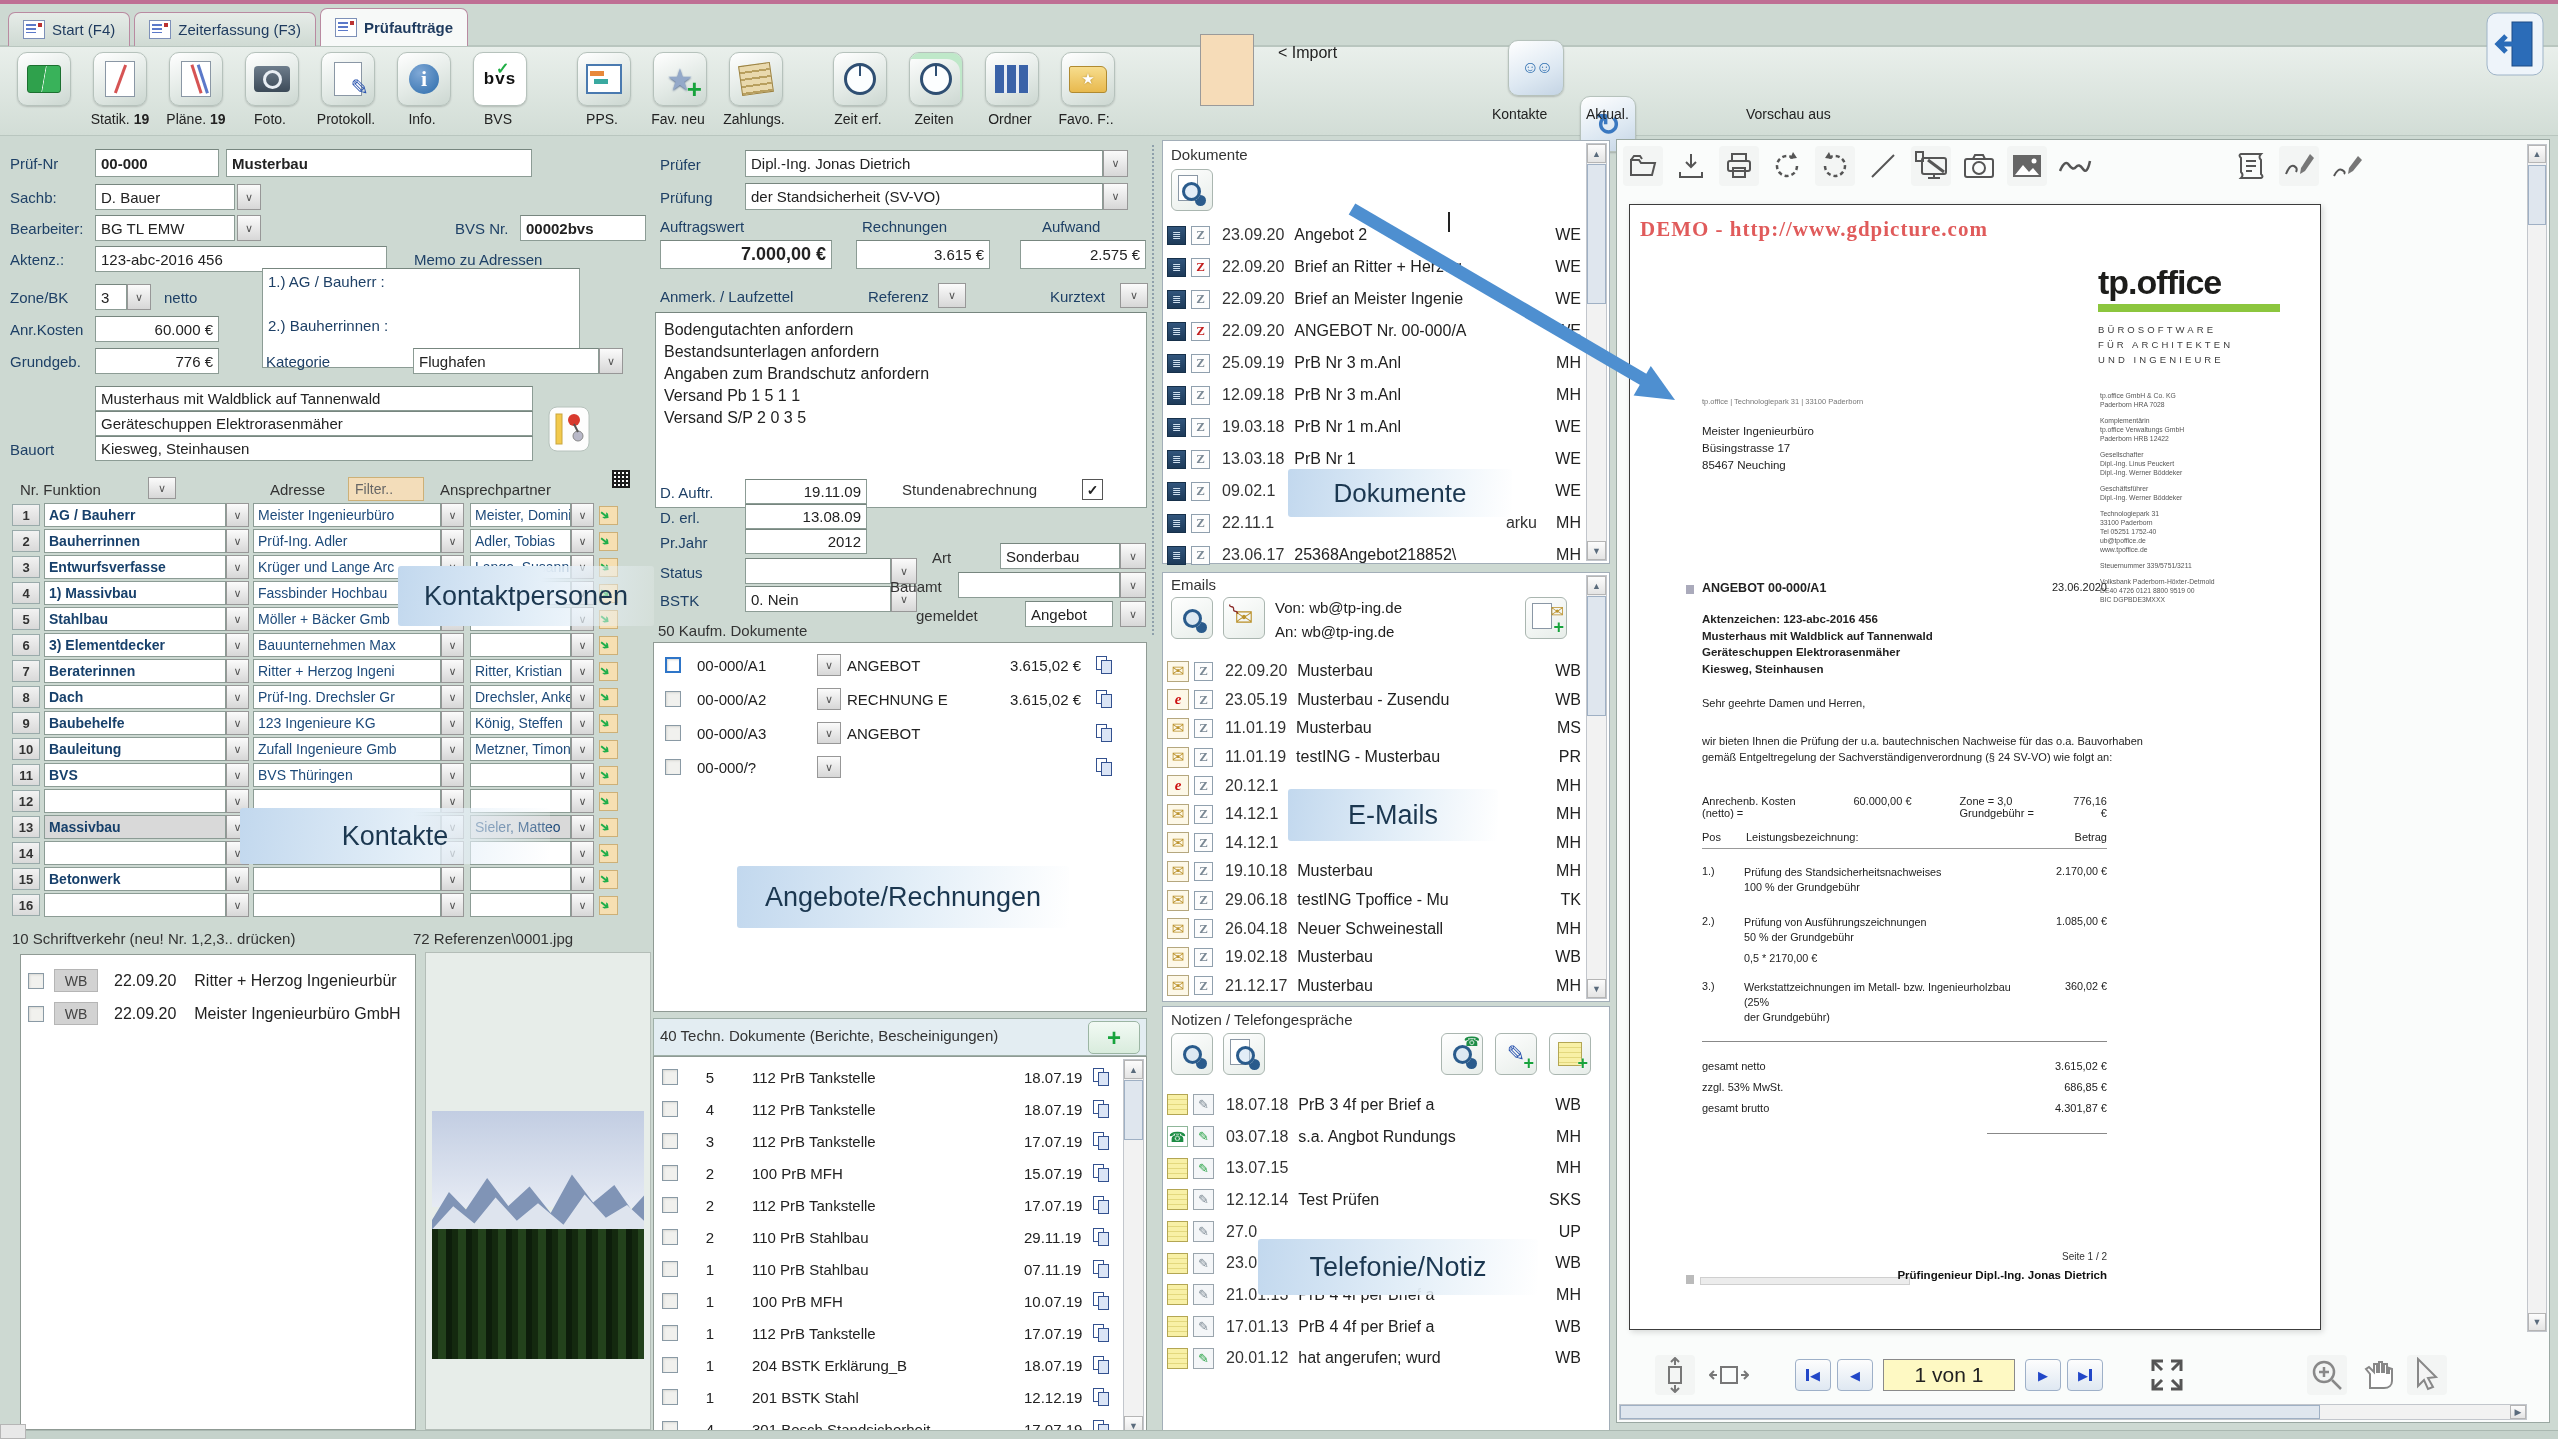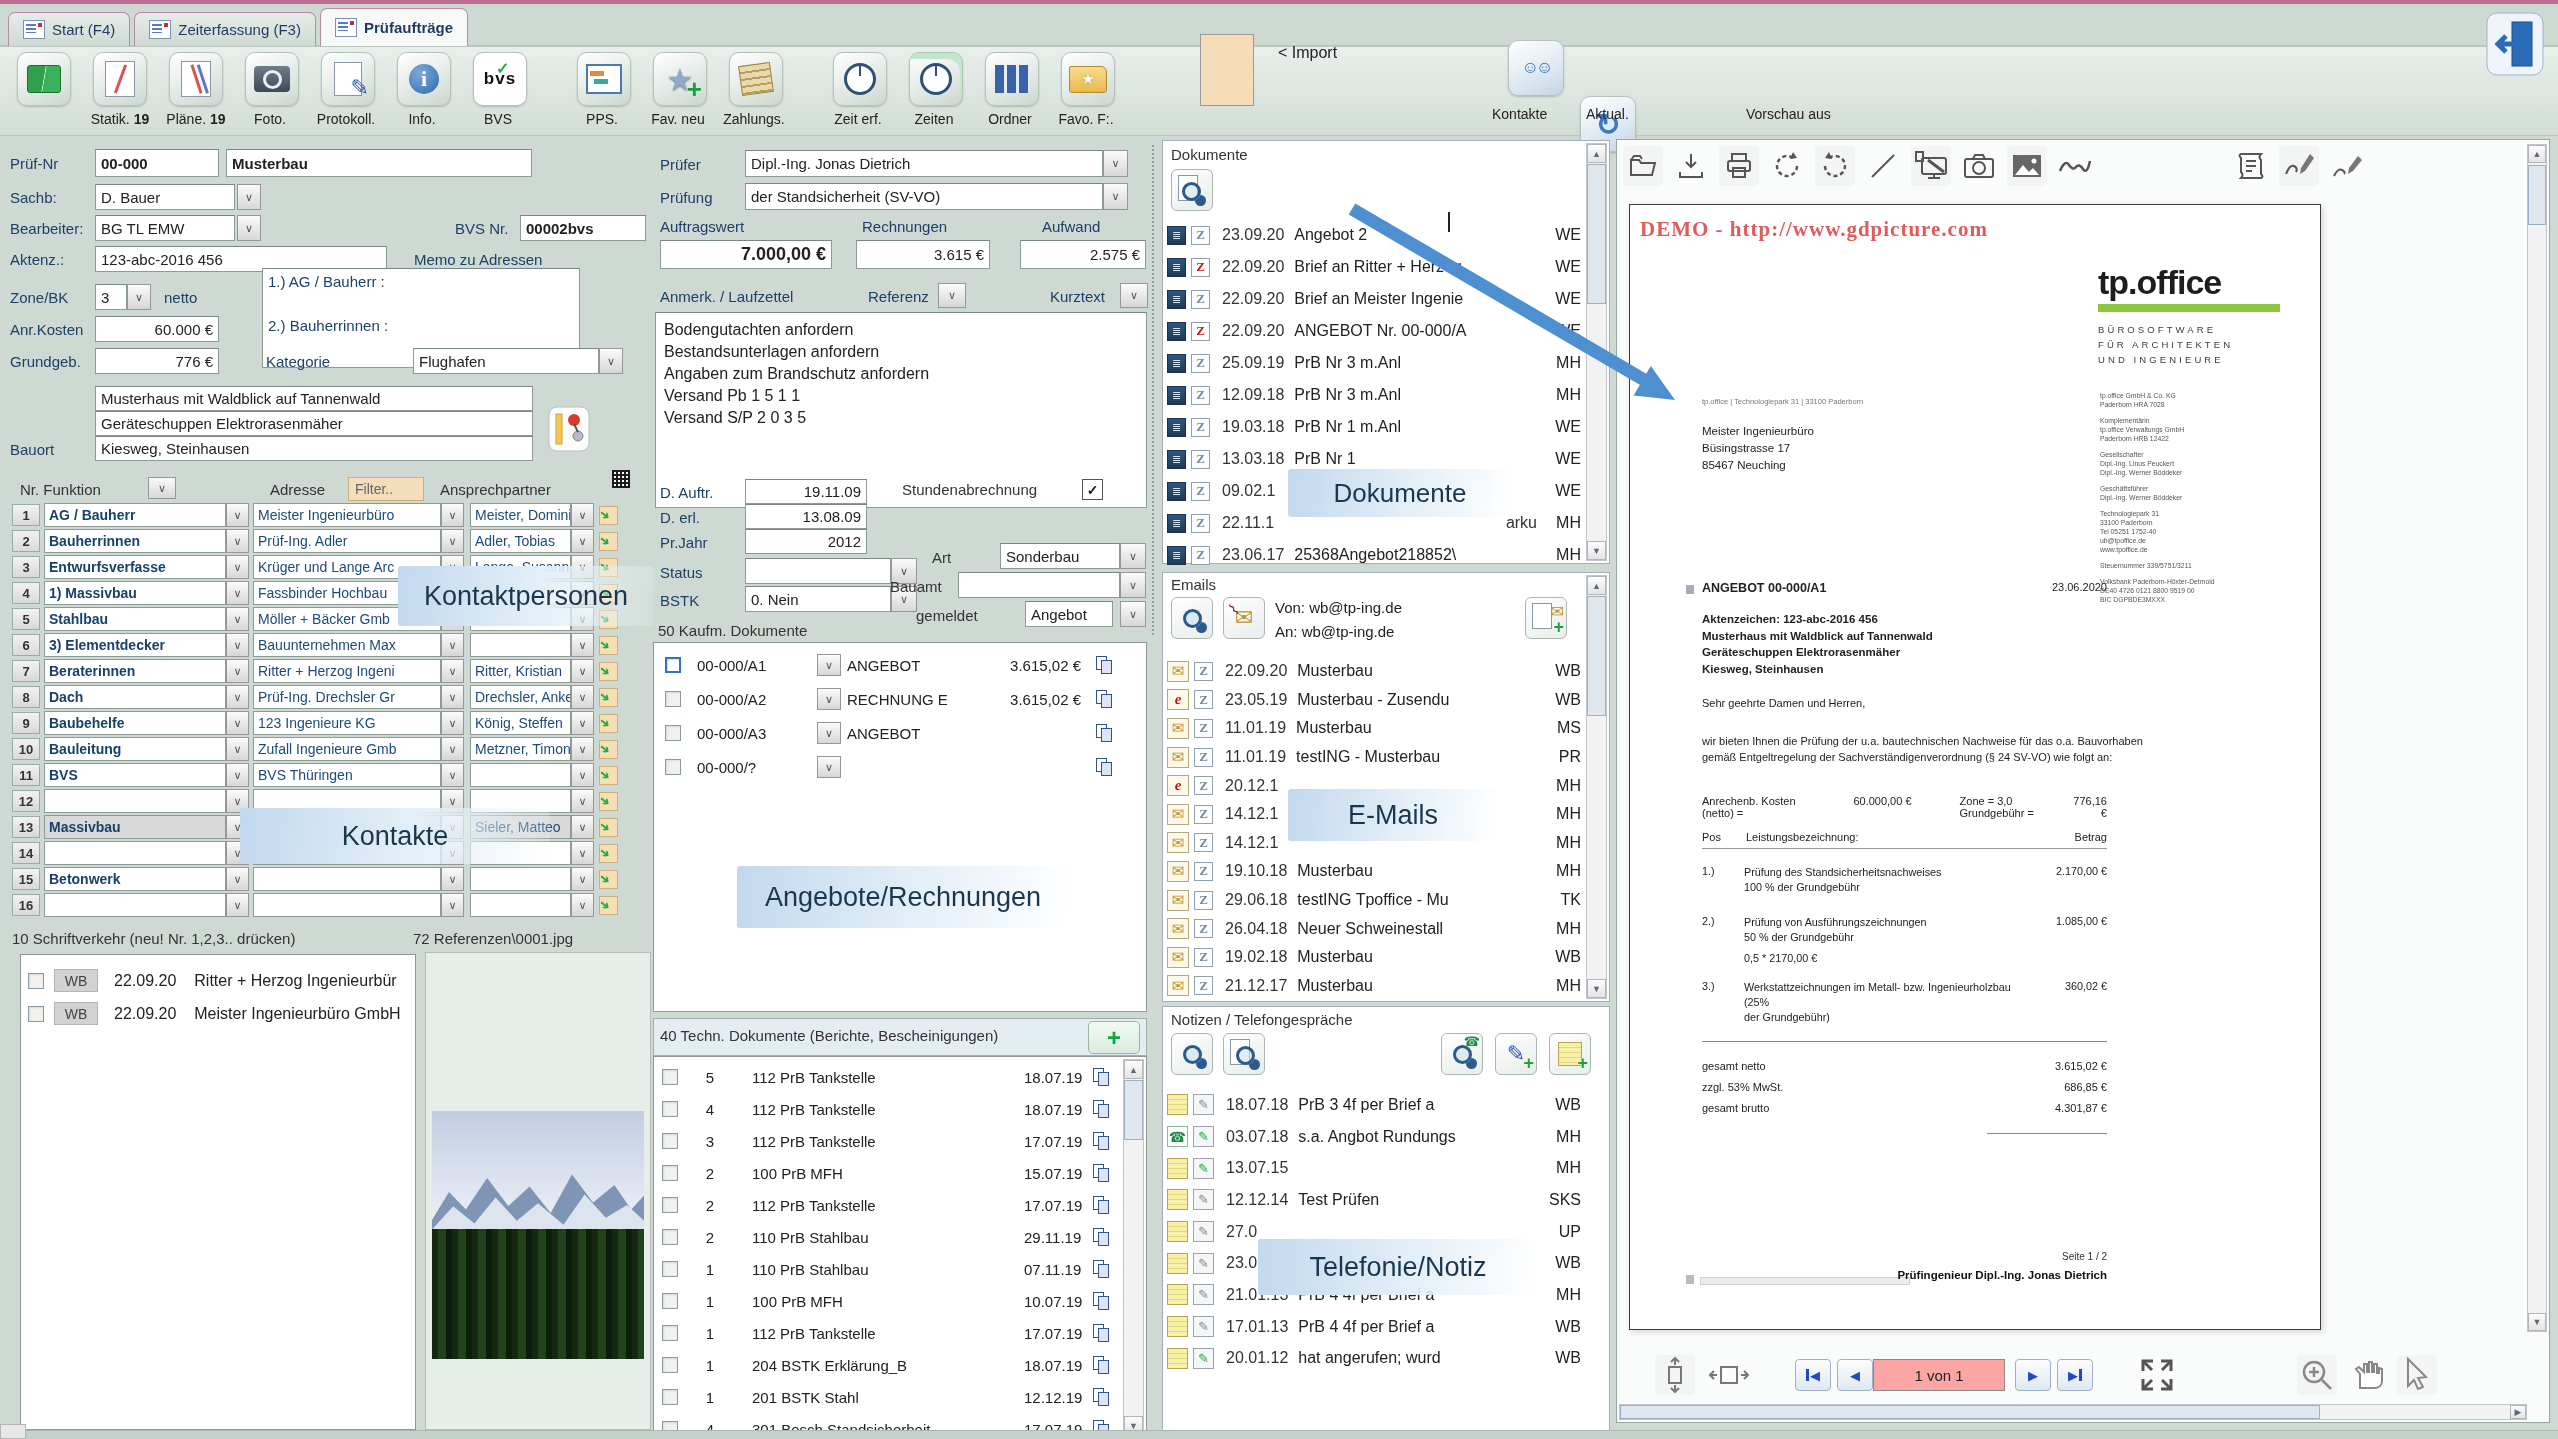--- a/index.html
+++ b/index.html
@@ -1202,21 +1202,21 @@
         </svg>
       </span>
     <span class="tbtn gico" style="margin-left:14px">
         <svg width="40" height="30" viewBox="0 0 40 30" fill="none" stroke="#777" stroke-width="2">
           <rect x="12" y="7" width="16" height="16"></rect>
           <path d="M1 15h7M5 11l-4 4 4 4M39 15h-7M35 11l4 4-4 4"></path>
         </svg>
       </span>
     <span class="navbtn" style="margin-left:46px"><span class="bar"></span>◀</span>
     <span class="navbtn" style="margin-left:6px">◀</span>
-    <span style="width:130px;height:30px;background:#fca5a5;border:1px solid #8a8a8a;display:flex;align-items:center;justify-content:center;font-size:15px">1 von 1</span>
+    <span style="margin-left:10px;width:130px;height:30px;background:#fef9c3;border:1px solid #8a8a8a;display:flex;align-items:center;justify-content:center;font-size:21px">1 von 1</span>
     <span class="navbtn" style="margin-left:10px">▶</span>
     <span class="navbtn" style="margin-left:6px">▶<span class="bar"></span></span>
     <span class="tbtn" style="margin-left:44px">
         <svg width="36" height="36" viewBox="0 0 36 36" fill="none" stroke="#555" stroke-width="3">
           <path d="M4 14V4h10M22 4h10v10M32 22v10H22M14 32H4V22"></path>
           <path d="M4 4l9 9M32 4l-9 9M32 32l-9-9M4 32l9-9"></path>
         </svg>
       </span>
     <span class="tbtn" style="margin-left:120px">
         <svg width="34" height="34" viewBox="0 0 34 34" fill="none" stroke="#888" stroke-width="2.5">

